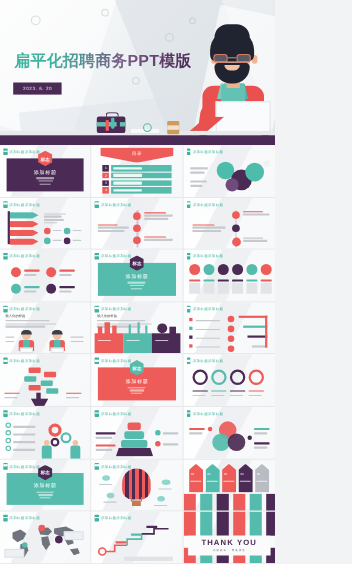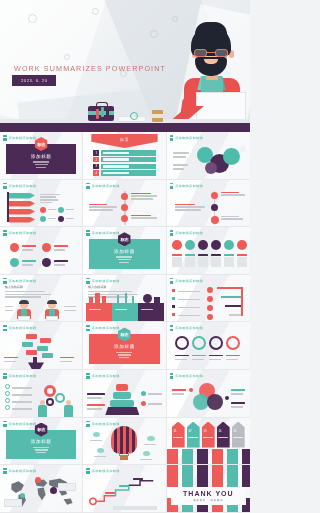--- a/index.html
+++ b/index.html
@@ -145,21 +145,21 @@
       <div class="facet f3"></div>
         <div class="facet f4"></div>
       <div class="bulb" style="left:28px;top:14px;width:9px;height:9px;"></div>
       <div class="bulb" style="left:92px;top:8px;width:7px;height:7px;"></div>
       <div class="bulb" style="left:150px;top:30px;width:8px;height:8px;"></div>
       <div class="bulb" style="left:64px;top:54px;width:6px;height:6px;"></div>
       <div class="bulb" style="left:120px;top:70px;width:7px;height:7px;"></div>
       <div class="bulb" style="left:172px;top:16px;width:6px;height:6px;"></div>
     </div>
 
-    <div class="cover-sub">WORK SUMMARIZES POWERPOINT</div>
+    <div class="cover-title">扁平化招聘商务PPT模版</div>
     <div class="cover-date">2023. 6. 20</div>
 
     <div class="man">
       <div class="m-torso"></div>
       <div class="m-arm-l"></div>
         <div class="m-arm-r"></div>
       <div class="m-collar-l"></div>
         <div class="m-collar-r"></div>
       <div class="m-shirt"></div>
       <div class="m-neck"></div>

